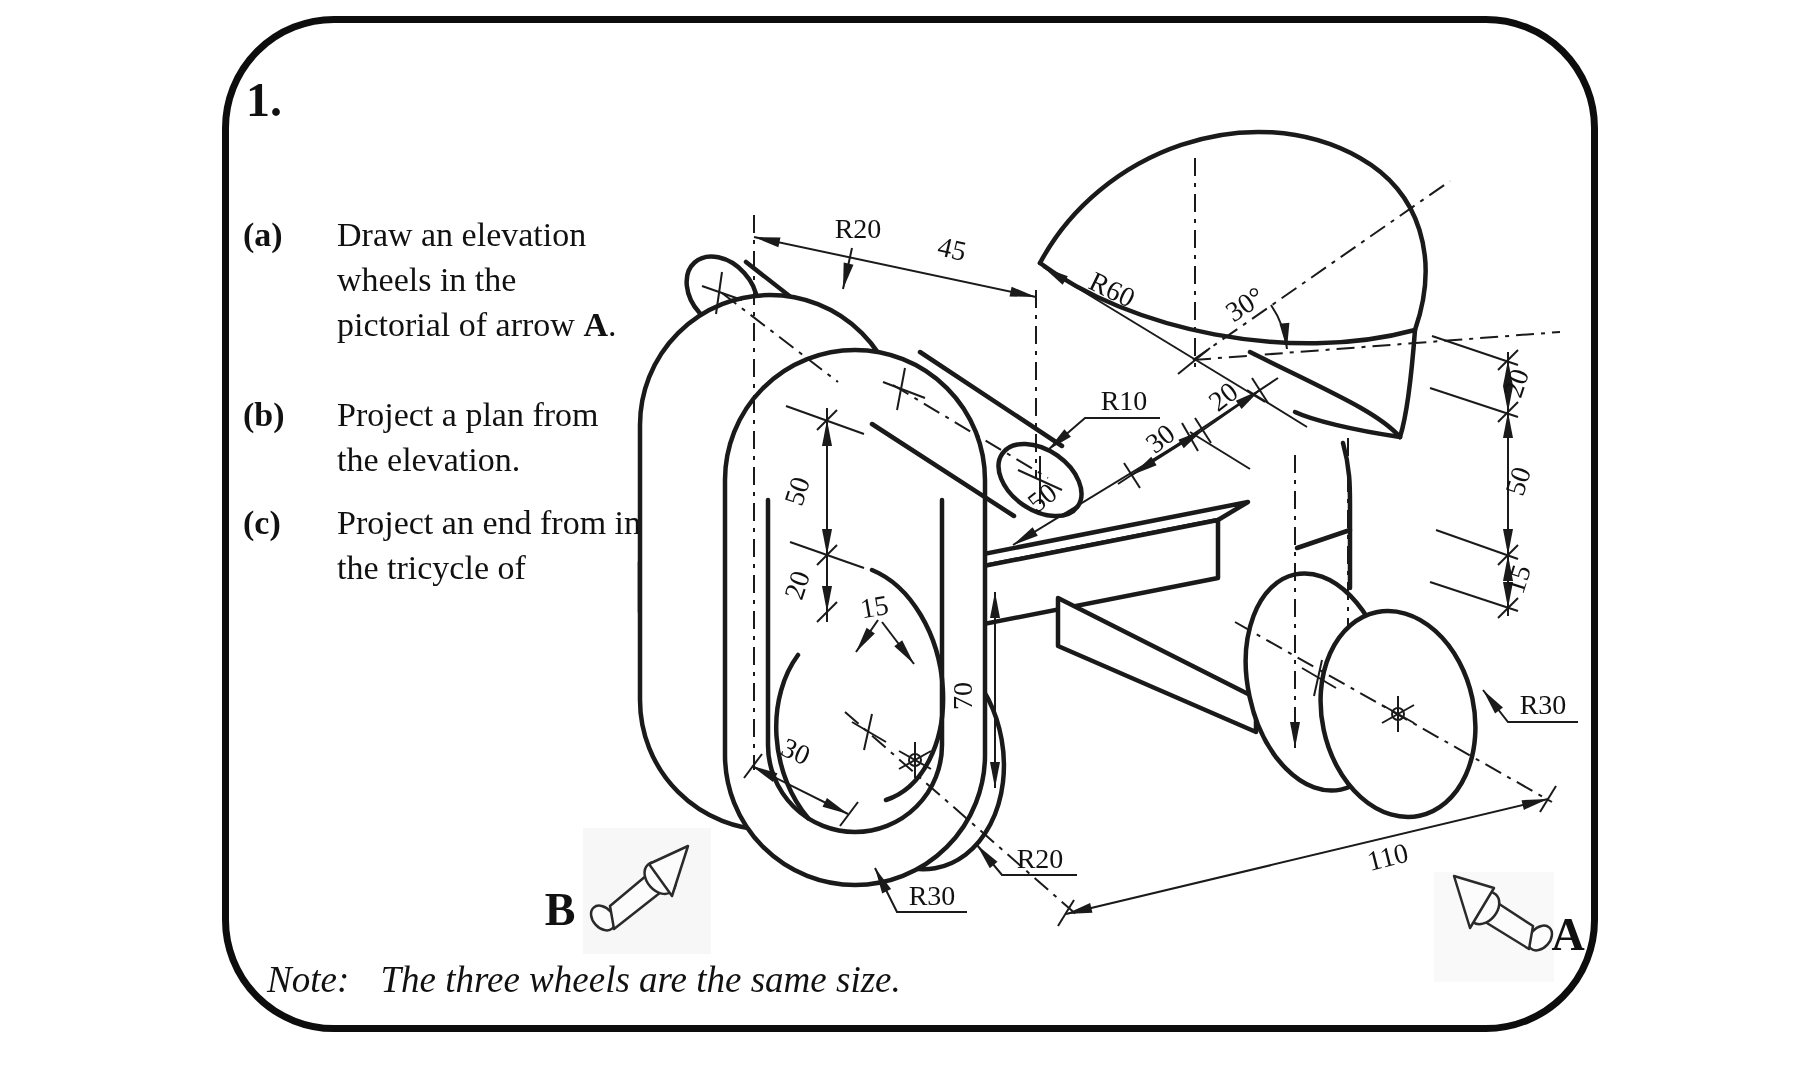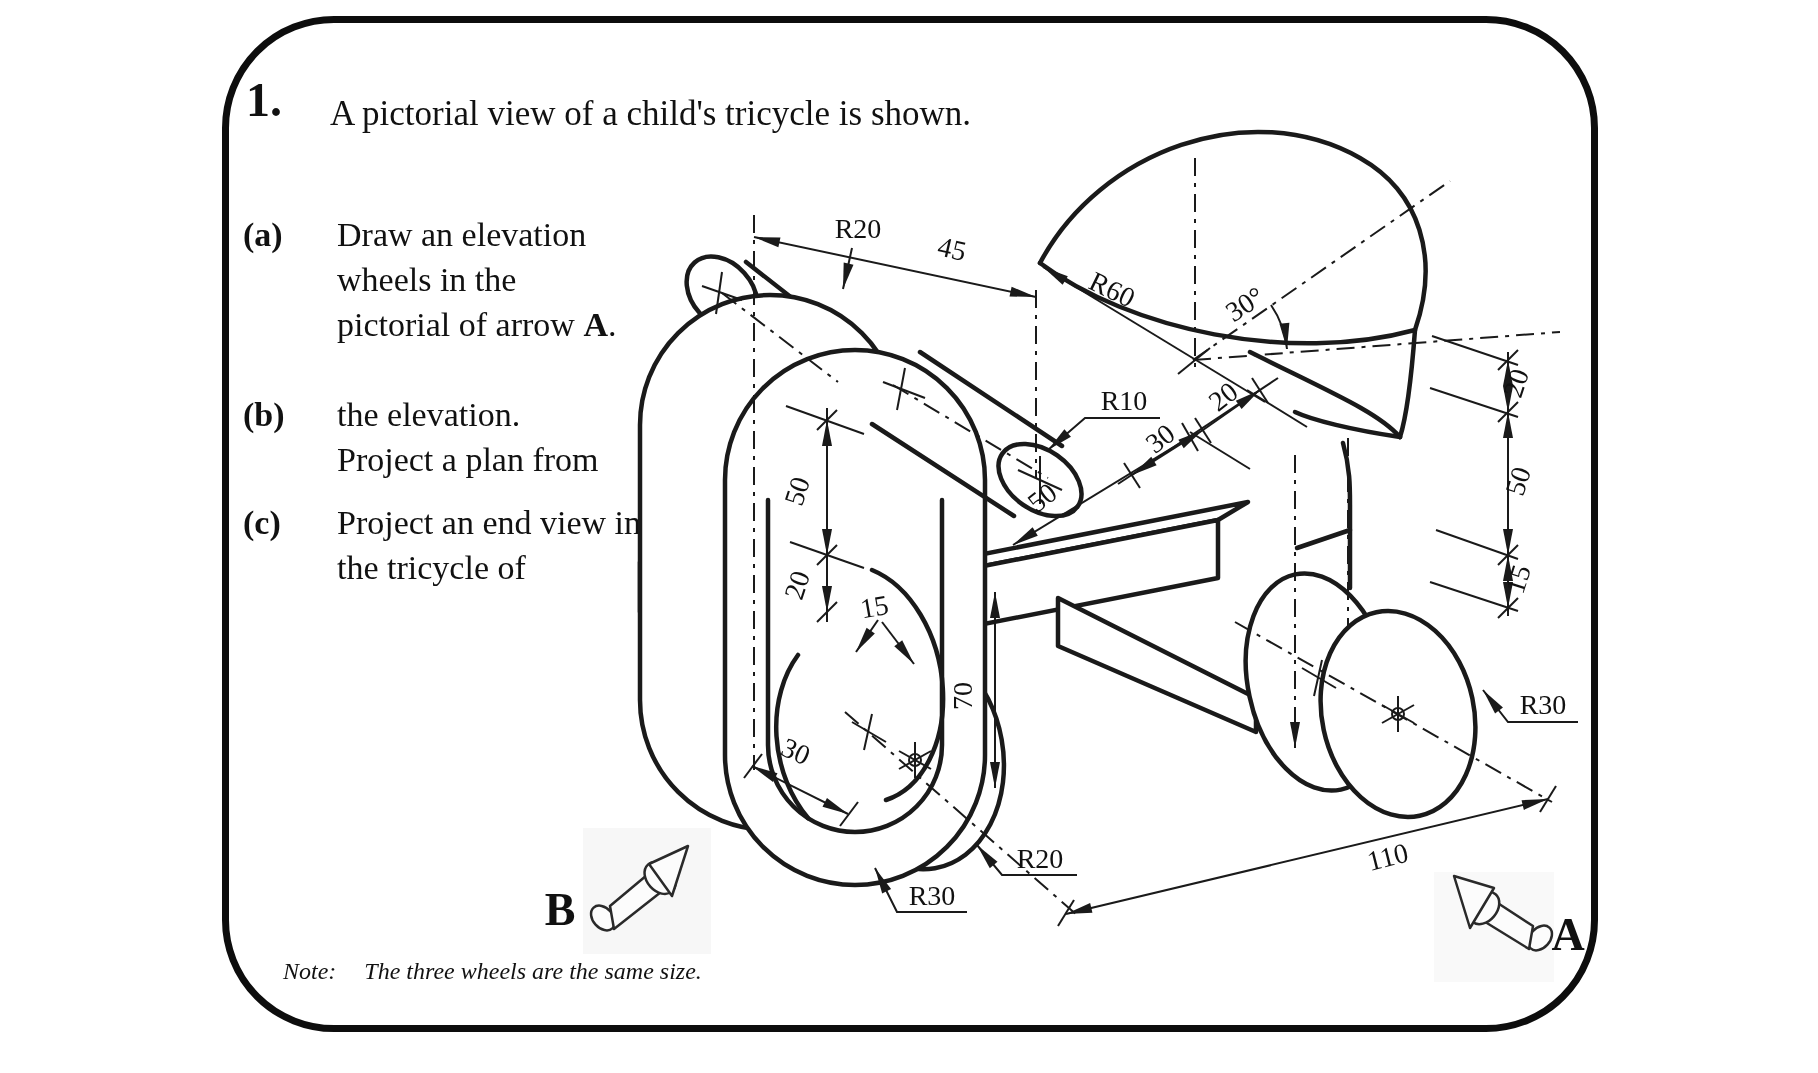--- a/index.html
+++ b/index.html
@@ -8,60 +8,59 @@
   #sheet-border{position:absolute;left:222px;top:16px;width:1362px;height:1002px;
         border:7px solid #0d0d0d;border-radius:112px;}
   #qnum{position:absolute;left:246px;top:72px;font-size:48px;font-weight:bold;}
   #qtitle{position:absolute;left:330px;top:94px;font-size:35px;}
   .task{position:absolute;left:215px;width:460px;font-size:34px;line-height:45px;}
   .task .tlabel{position:absolute;left:28px;top:0;font-weight:bold;}
   .task .tbody{margin-left:122px;}
   #task-a{top:212px;}
   #task-b{top:392px;}
   #task-c{top:500px;}
-  #note{position:absolute;left:283px;top:958px;font-size:24px;font-style:italic;}
+  #note{position:absolute;left:267px;top:958px;font-size:37px;font-style:italic;}
   #note .gap{display:inline-block;width:22px;}
   svg text{font-family:"Liberation Serif",serif;font-size:28px;fill:#111;}
   svg .big{font-size:46px;font-weight:bold;}
   .thk{fill:none;stroke:#1a1a1a;stroke-width:4.5;stroke-linecap:round;stroke-linejoin:round;}
   .wf{fill:#ffffff;stroke:#1a1a1a;stroke-width:4.5;stroke-linejoin:round;}
   .thin{fill:none;stroke:#1a1a1a;stroke-width:2;}
   .cl{fill:none;stroke:#1a1a1a;stroke-width:2;stroke-dasharray:18 7 4 7;}
   .icon3d{fill:#fcfcfc;stroke:#2a2a2a;stroke-width:2.5;stroke-linejoin:round;}
 </style>
 </head>
 <body>
 
 <div id="page">
   <div id="sheet-border"></div>
 
   <div id="qnum">1.</div>
-  <div id="qtitle">A pictorial view of a child's tricycle is shown.</div>
 
   <div class="task" id="task-a">
     <span class="tlabel">(a)</span>
     <div class="tbody">
       <div>Draw an elevation</div>
       <div>wheels in the</div>
       <div><span>pictorial of arrow </span><b>A</b><span>.</span></div>
     </div>
   </div>
 
   <div class="task" id="task-b">
     <span class="tlabel">(b)</span>
     <div class="tbody">
+      <div>Project a plan from</div>
       <div>the elevation.</div>
-      <div>Project a plan from</div>
     </div>
   </div>
 
   <div class="task" id="task-c">
     <span class="tlabel">(c)</span>
     <div class="tbody">
-      <div>Project an end view in</div>
+      <div>Project an end from in</div>
       <div>the tricycle of</div>
     </div>
   </div>
 
   <div id="note">
     <span>Note:</span><span class="gap"></span>
     <span>The three wheels are the same size.</span>
   </div>
 
   <svg width="1818" height="1073" viewBox="0 0 1818 1073" style="position:absolute;left:0;top:0;">

